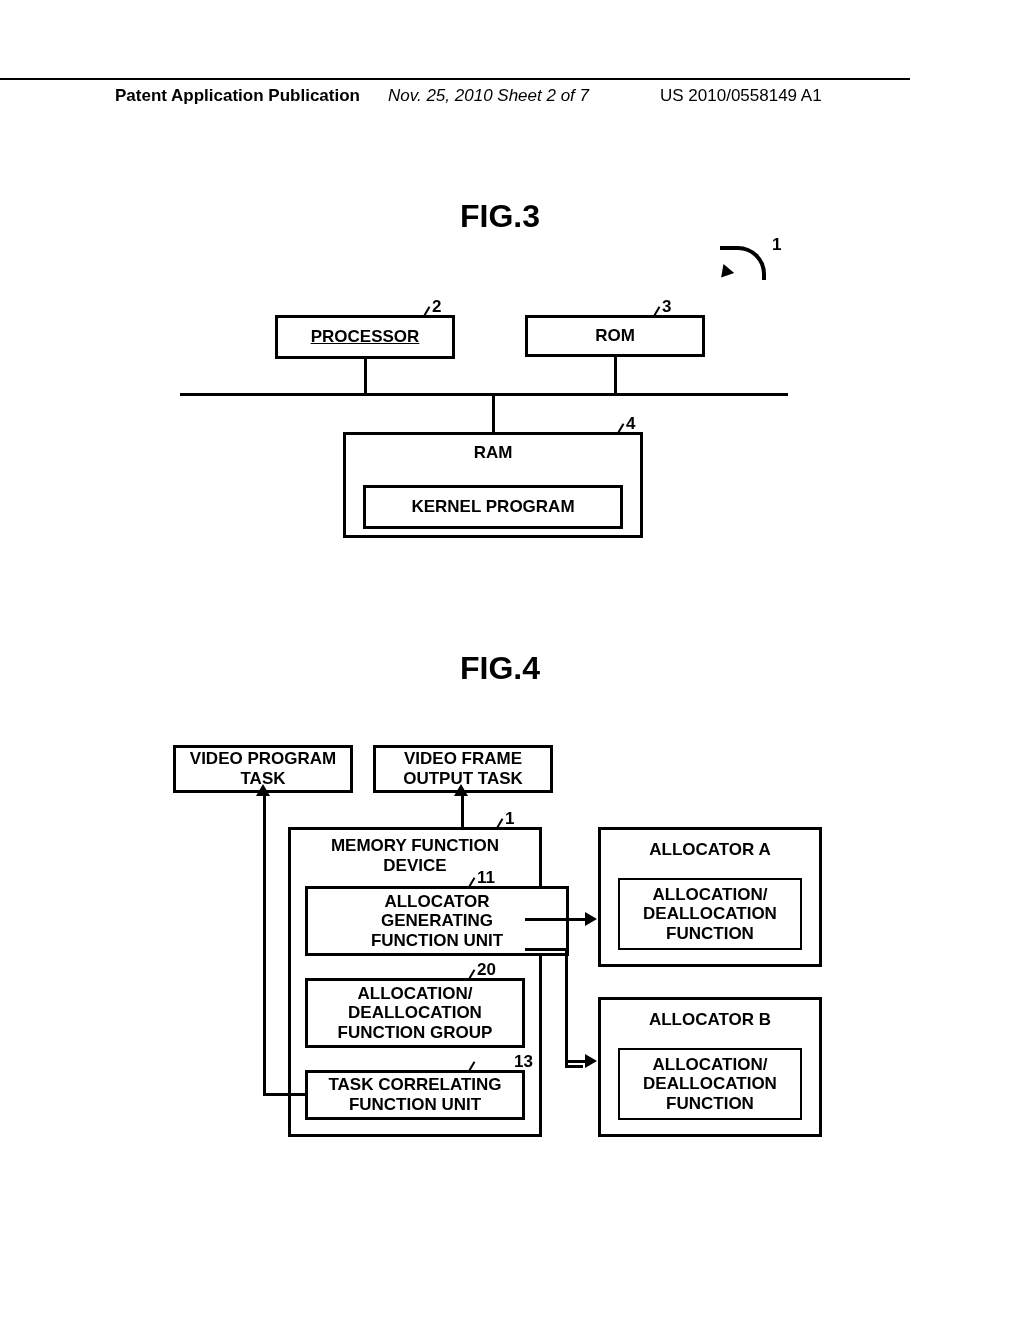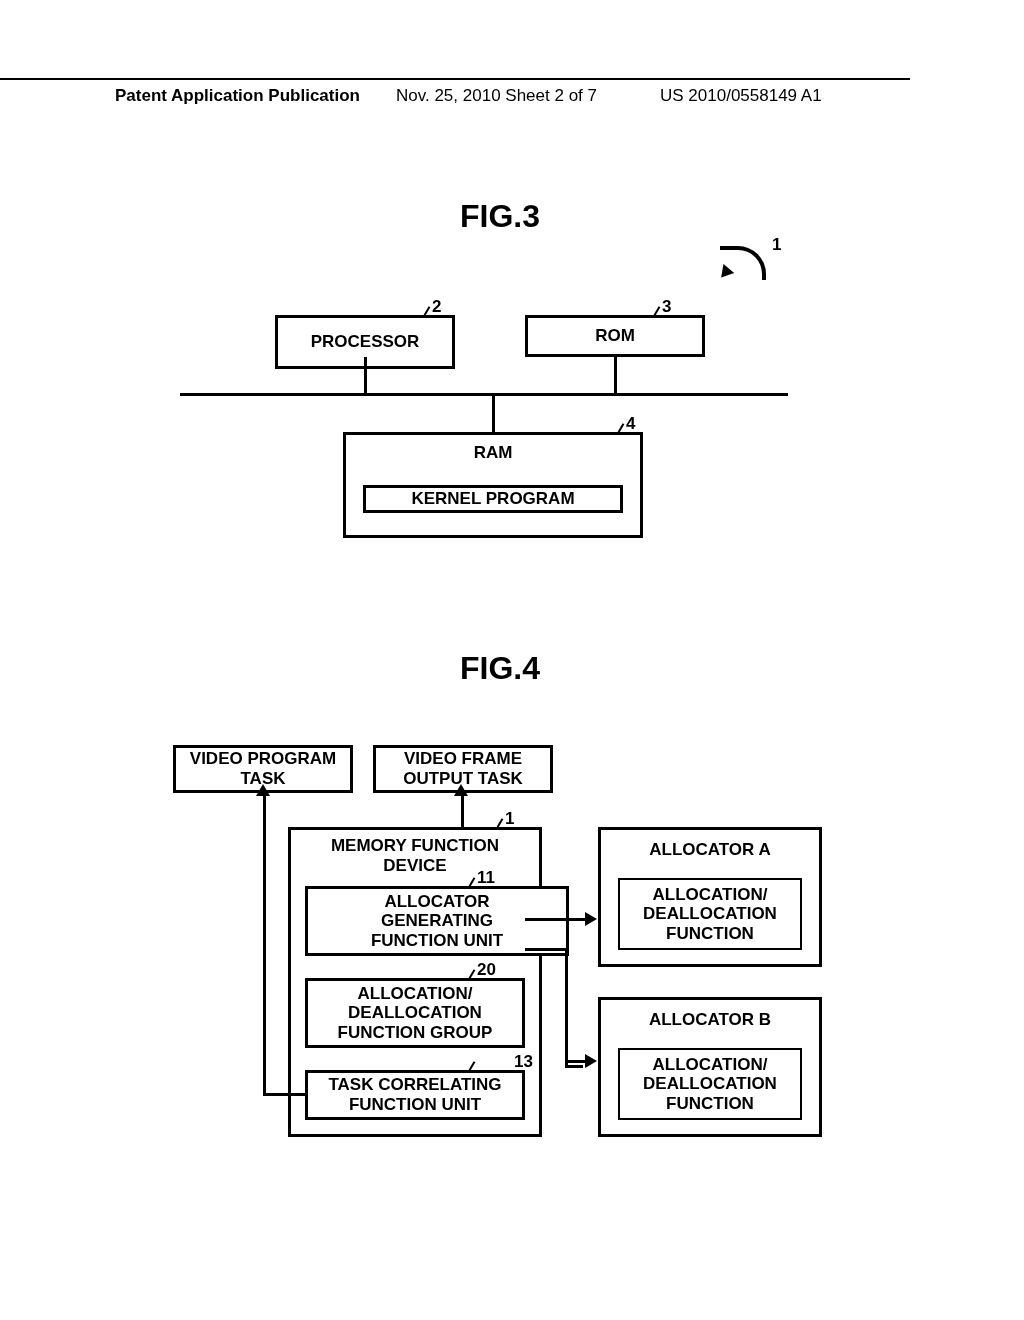--- a/index.html
+++ b/index.html
@@ -14,21 +14,21 @@
   .page-header {
     position: absolute;
     top: 78px;
     left: 0;
     width: 910px;
     border-top: 2px solid #000;
     padding-top: 20px;
     font-size: 17px;
   }
   .page-header .left { position: absolute; left: 115px; top: 6px; font-weight: bold; }
-  .page-header .center { position: absolute; left: 396px; top: 6px; }
+  .page-header .center { position: absolute; left: 388px; top: 6px; font-style: italic; }
   .page-header .right { position: absolute; left: 660px; top: 6px; }
 
   .fig-title {
     position: absolute;
     font-size: 32px;
     font-weight: bold;
     text-align: center;
   }
   .box {
     position: absolute;
@@ -115,21 +115,21 @@
 
 <div class="ref" style="left:772px; top:235px;">1</div>
 <div class="swoosh" style="left:720px; top:246px;"></div>
 <div class="swoosh-arrow" style="left:718px; top:267px;"></div>
 
 <div class="tick" style="left:422px; top:310px;"></div>
 <div class="ref" style="left:432px; top:297px;">2</div>
 <div class="tick" style="left:652px; top:310px;"></div>
 <div class="ref" style="left:662px; top:297px;">3</div>
 
-<div class="box" style="left:275px; top:315px; width:180px; height:54px;">
+<div class="box" style="left:275px; top:315px; width:180px; height:44px;text-decoration:underline;">
   <span>PROCESSOR</span>
 </div>
 
 <div class="box" style="left:525px; top:315px; width:180px; height:42px;">
   <span>ROM</span>
 </div>
 
 <div class="hline" style="left:180px; top:393px; width:608px;"></div>
 
 <div class="vline" style="left:364px; top:357px; height:36px;"></div>
@@ -139,21 +139,21 @@
 
 <div class="tick" style="left:616px; top:427px;"></div>
 <div class="ref" style="left:626px; top:414px;">4</div>
 <div class="tick" style="left:576px; top:477px;"></div>
 <div class="ref" style="left:586px; top:464px;">5</div>
 
 <div class="box" style="left:343px; top:432px; width:300px; height:106px; align-items:flex-start; padding-top:8px;">
   <span>RAM</span>
 </div>
 
-<div class="box" style="left:363px; top:485px; width:260px; height:28px;">
+<div class="box" style="left:363px; top:485px; width:260px; height:44px;">
   <span>KERNEL PROGRAM</span>
 </div>
 
 <div class="fig-title" style="left:460px; top:650px;">FIG.4</div>
 
 <div class="box" style="left:173px; top:745px; width:180px; height:48px; white-space:pre-line;">
   <span>VIDEO PROGRAM
 TASK</span>
 </div>
 <div class="box" style="left:373px; top:745px; width:180px; height:48px; white-space:pre-line;">

